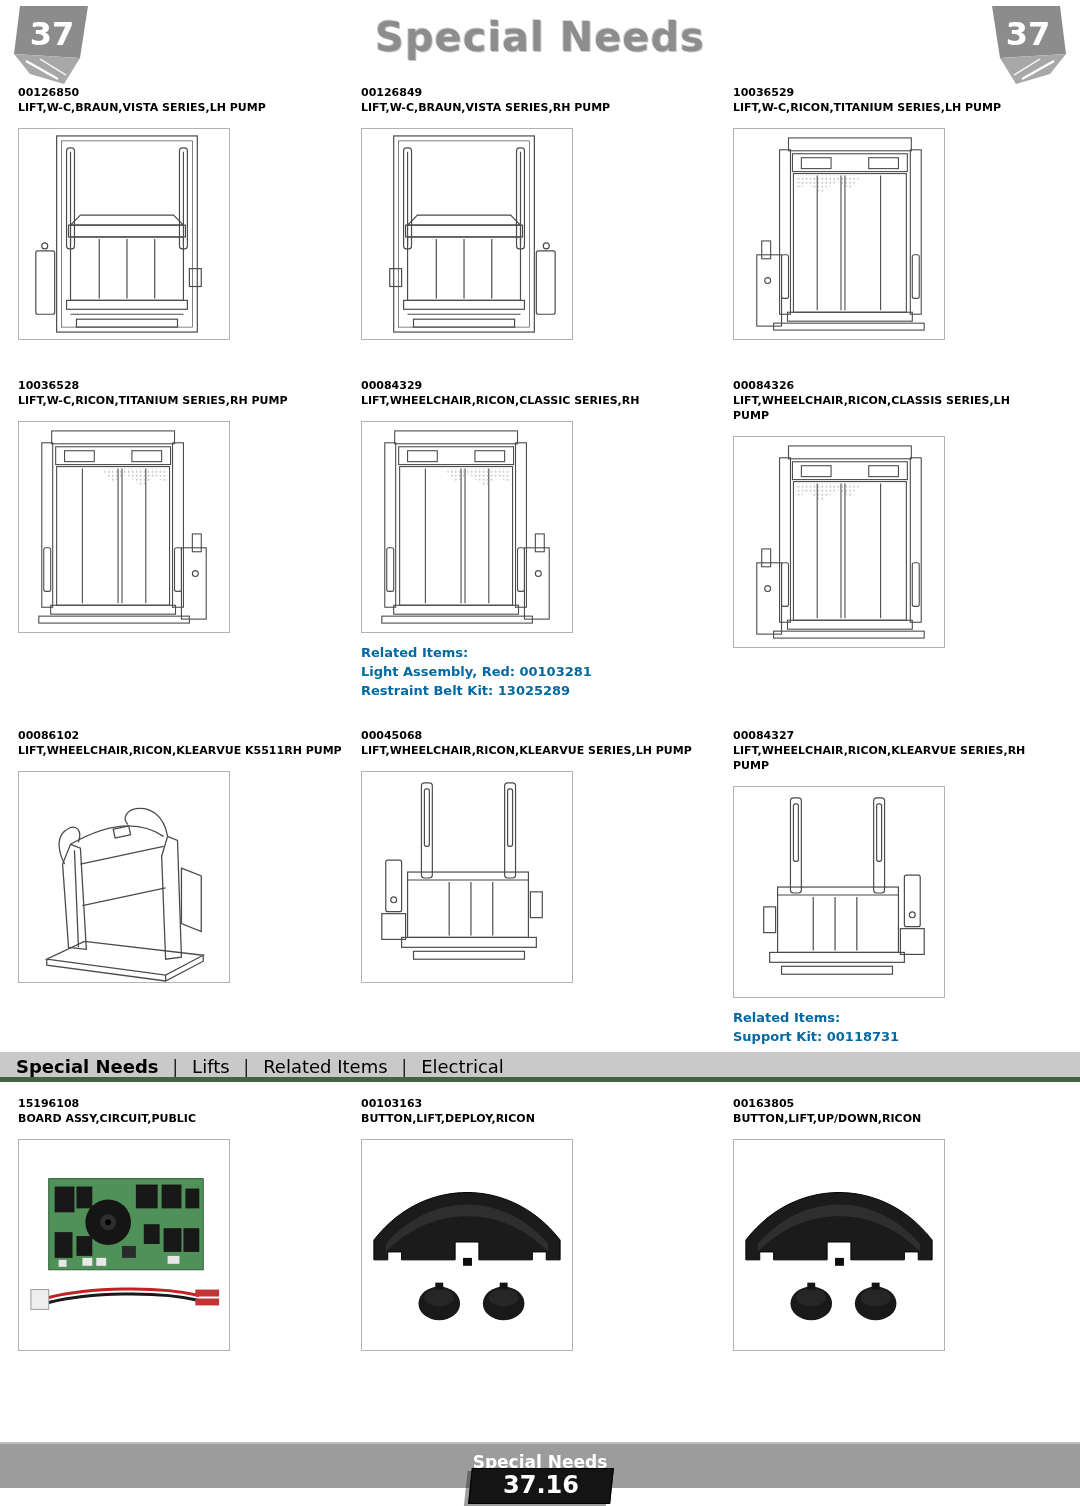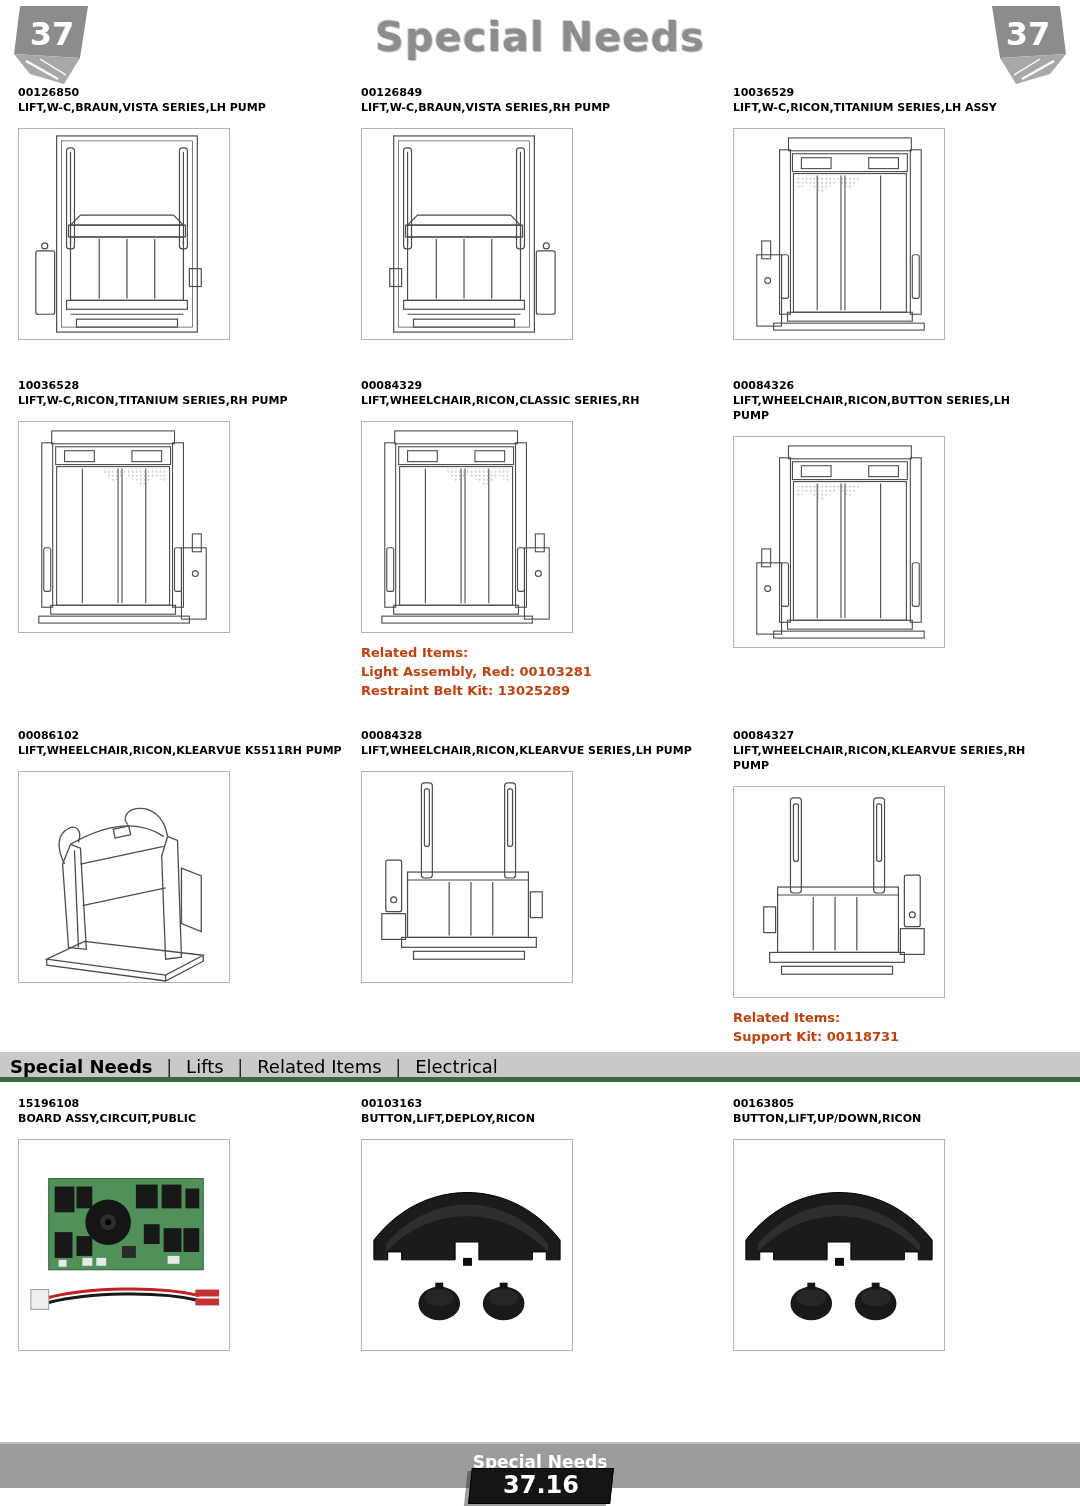--- a/index.html
+++ b/index.html
@@ -11,25 +11,25 @@
   .page-title{position:absolute;top:14px;left:0;width:100%;text-align:center;
       font-size:40px;font-weight:bold;color:#8d8d8d;letter-spacing:1px;
       text-shadow:1px 1px 0 #c9c9c9,-1px -1px 0 #d5d5d5;}
   
   .prow{position:absolute;left:10px;width:1066px;}
   .cell{position:absolute;top:0;width:350px;}
   .c1{left:8px}.c2{left:351px}.c3{left:723px;width:312px}
   .pn,.pd{font-size:11px;font-weight:bold;line-height:15px;}
   .imgbox{margin-top:13px;width:212px;height:212px;border:1px solid #b2b2b2;
       background:#fff;box-sizing:border-box;}
-  .related{margin-top:10px;font-size:13px;font-weight:bold;color:#c2410c;line-height:19px;}
+  .related{margin-top:10px;font-size:13px;font-weight:bold;color:#0369a1;line-height:19px;}
   
   .section-bar{position:absolute;top:1052px;left:0;width:1080px;height:30px;
       background:#c9c9c9;border-bottom:5px solid #41663f;line-height:30px;
-      font-size:18px;padding-left:10px;box-sizing:border-box;}
+      font-size:18px;padding-left:16px;box-sizing:border-box;}
   .sb-cat{font-weight:bold}
   .sb-sep{margin:0 8px;color:#222}
   
   .footer-band{position:absolute;top:1442px;left:0;width:1080px;height:46px;
       background:#9c9c9c;border-top:2px solid #bdbdbd;box-sizing:border-box;}
   .footer-title{text-align:center;color:#fff;font-weight:bold;font-size:17px;margin-top:8px;}
   .page-tab{position:absolute;top:1468px;left:50%;width:140px;height:34px;margin-left:-70px;
       background:#141414;border:1px solid #000;transform:skewX(-6deg);
       box-shadow:-4px 3px 0 rgba(40,40,40,.45);}
   .page-tab-text{color:#fff;font-weight:bold;font-size:24px;text-align:center;
@@ -115,21 +115,21 @@
             <rect x="58" y="191" width="102" height="8"></rect>
             <rect x="17" y="122" width="19" height="64" rx="2"></rect>
               <circle cx="26" cy="117" r="3"></circle>
             <rect x="172" y="140" width="12" height="18"></rect>
           </g>
         </svg>
       </div>
     </div>
     <div class="cell c3">
       <div class="pn">10036529</div>
-      <div class="pd">LIFT,W-C,RICON,TITANIUM SERIES,LH ASSY</div>
+      <div class="pd">LIFT,W-C,RICON,TITANIUM SERIES,LH PUMP</div>
       <div class="imgbox">
         <svg width="210" height="210" viewBox="0 0 212 210">
           <defs>
               <pattern id="p1" width="4" height="4" patternUnits="userSpaceOnUse">
                 <circle cx="1.2" cy="1.2" r="0.7" fill="#8a8a8a"></circle>
               </pattern>
             </defs>
           <g fill="none" stroke="#4b4b4b" stroke-width="1.1">
             <rect x="55" y="8" width="124" height="13"></rect>
               <rect x="59" y="24" width="116" height="18"></rect>
@@ -225,21 +225,21 @@
         </svg>
       </div>
       <div class="related">
         <div>Related Items:</div>
         <div>Light Assembly, Red: 00103281</div>
         <div>Restraint Belt Kit: 13025289</div>
       </div>
     </div>
     <div class="cell c3">
       <div class="pn">00084326</div>
-      <div class="pd">LIFT,WHEELCHAIR,RICON,BUTTON SERIES,LH PUMP</div>
+      <div class="pd">LIFT,WHEELCHAIR,RICON,CLASSIS SERIES,LH PUMP</div>
       <div class="imgbox">
         <svg width="210" height="210" viewBox="0 0 212 210">
           <defs>
               <pattern id="p4" width="4" height="4" patternUnits="userSpaceOnUse">
                 <circle cx="1.2" cy="1.2" r="0.7" fill="#8a8a8a"></circle>
               </pattern>
             </defs>
           <g fill="none" stroke="#4b4b4b" stroke-width="1.1">
             <rect x="55" y="8" width="124" height="13"></rect>
               <rect x="59" y="24" width="116" height="18"></rect>
@@ -285,21 +285,21 @@
             <path d="M52,72 C80,56 116,44 146,64"></path>
             <path d="M150,64 C146,42 132,34 118,36"></path>
             <path d="M118,36 C108,38 104,46 110,52"></path>
             <rect x="96" y="55" width="16" height="9" transform="rotate(-12 104 60)"></rect>
             <polygon points="164,96 184,104 184,160 164,152"></polygon>
           </g>
         </svg>
       </div>
     </div>
     <div class="cell c2">
-      <div class="pn">00084328</div>
+      <div class="pn">00045068</div>
       <div class="pd">LIFT,WHEELCHAIR,RICON,KLEARVUE SERIES,LH PUMP</div>
       <div class="imgbox">
         <svg width="210" height="210" viewBox="0 0 212 210">
           <g fill="none" stroke="#4b4b4b" stroke-width="1.2">
             <rect x="60" y="10" width="11" height="96" rx="3"></rect>
               <rect x="63" y="16" width="5" height="58" rx="2"></rect>
             <rect x="144" y="10" width="11" height="96" rx="3"></rect>
               <rect x="147" y="16" width="5" height="58" rx="2"></rect>
             <rect x="46" y="100" width="122" height="66"></rect>
               <line x1="46" y1="108" x2="168" y2="108"></line>

